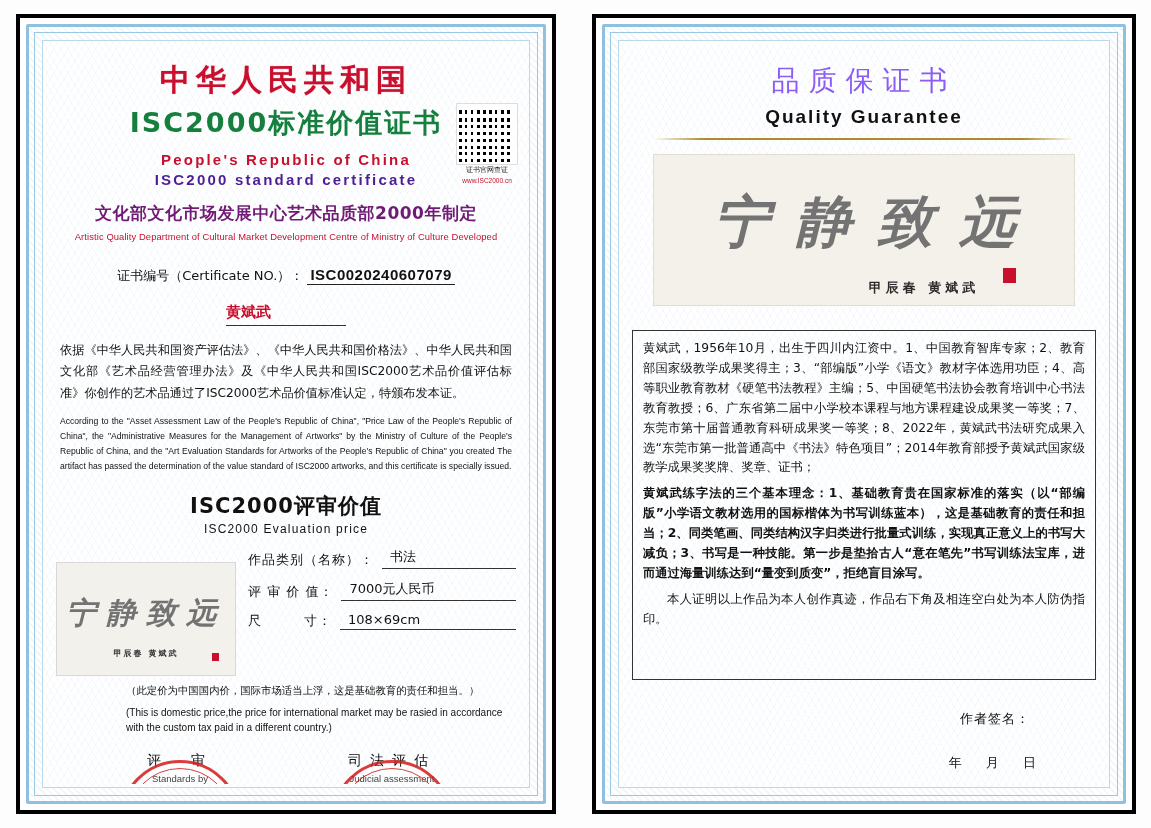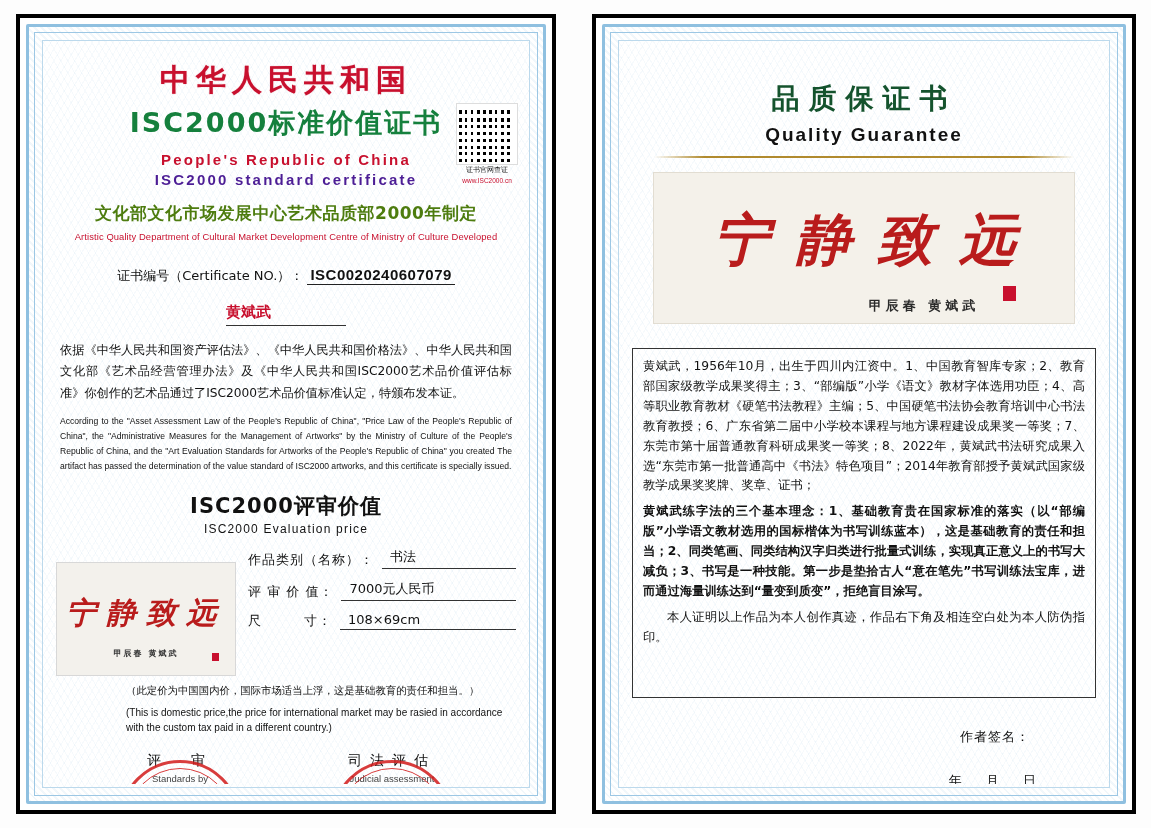--- a/index.html
+++ b/index.html
@@ -100,21 +100,21 @@
   .l-title-en2 {
     text-align: center;
     color: #4c1d95;
     font-weight: bold;
     font-size: 15px;
     letter-spacing: 2.2px;
     margin-top: 3px;
   }
   .l-sub-cn {
     text-align: center;
-    color: #4d7c0f;
+    color: #701a75;
     font-family: "DejaVu Sans", sans-serif;
     font-weight: bold;
     font-size: 17px;
     letter-spacing: 0.5px;
     margin-top: 14px;
   }
   .l-sub-en {
     text-align: center;
     color: #c8102e;
     font-size: 9.4px;
@@ -221,21 +221,21 @@
     border: 1px solid #d8d8d8;
     background: #f3f1ec;
     position: relative;
     flex: none;
     margin-top: 14px;
     overflow: hidden;
   }
   .calli {
     font-family: "DejaVu Serif", serif;
     font-weight: bold;
-    color: #b91c1c;
+    color: #737373;
     text-align: center;
     white-space: nowrap;
   }
   .art-thumb .calli-main {
     font-size: 30px;
     letter-spacing: 10px;
     margin-top: 30px;
     font-style: italic;
   }
   .art-thumb .calli-sign {
@@ -328,25 +328,25 @@
     position: absolute;
     inset: 5px;
     border: 1px solid #d21b1b;
     border-radius: 50%;
   }
 
   
   .r-title-cn {
     text-align: center;
     font-family: "DejaVu Sans", sans-serif;
-    font-weight: bold;
+    font-weight: normal;
     font-size: 28px;
     letter-spacing: 9px;
-    color: #14532d;
-    margin-top: 36px;
+    color: #8b5cf6;
+    margin-top: 18px;
   }
   .r-title-en {
     text-align: center;
     font-weight: bold;
     font-size: 19px;
     letter-spacing: 2px;
     color: #111;
     margin-top: 6px;
   }
   .r-rule {

